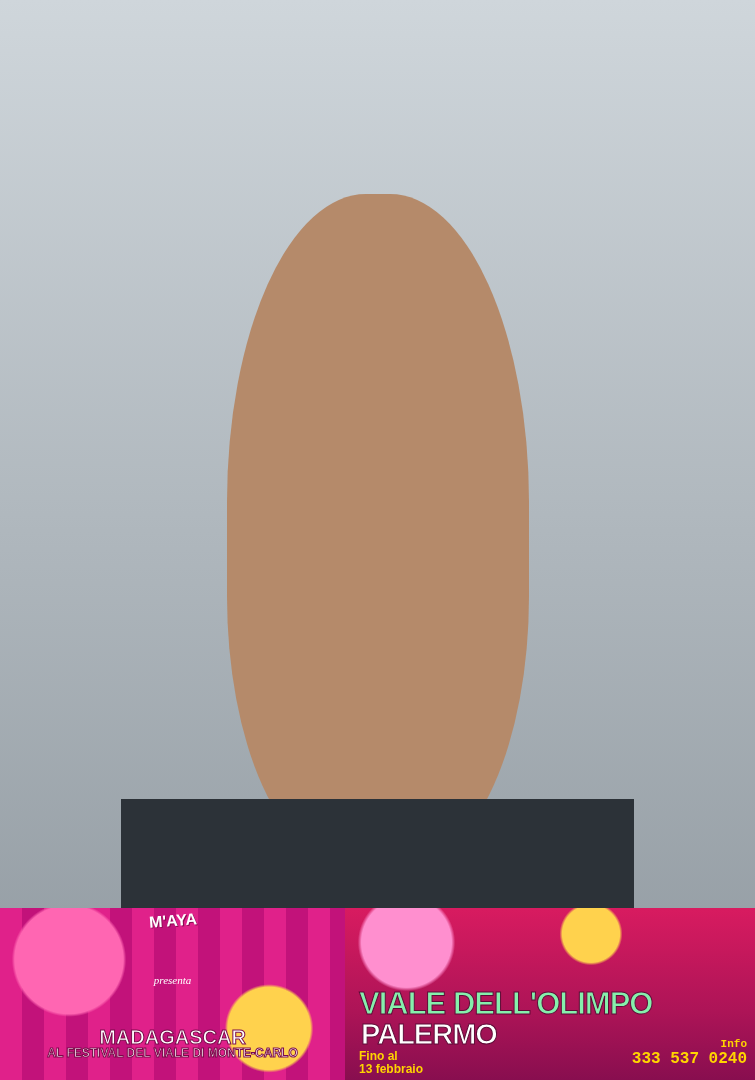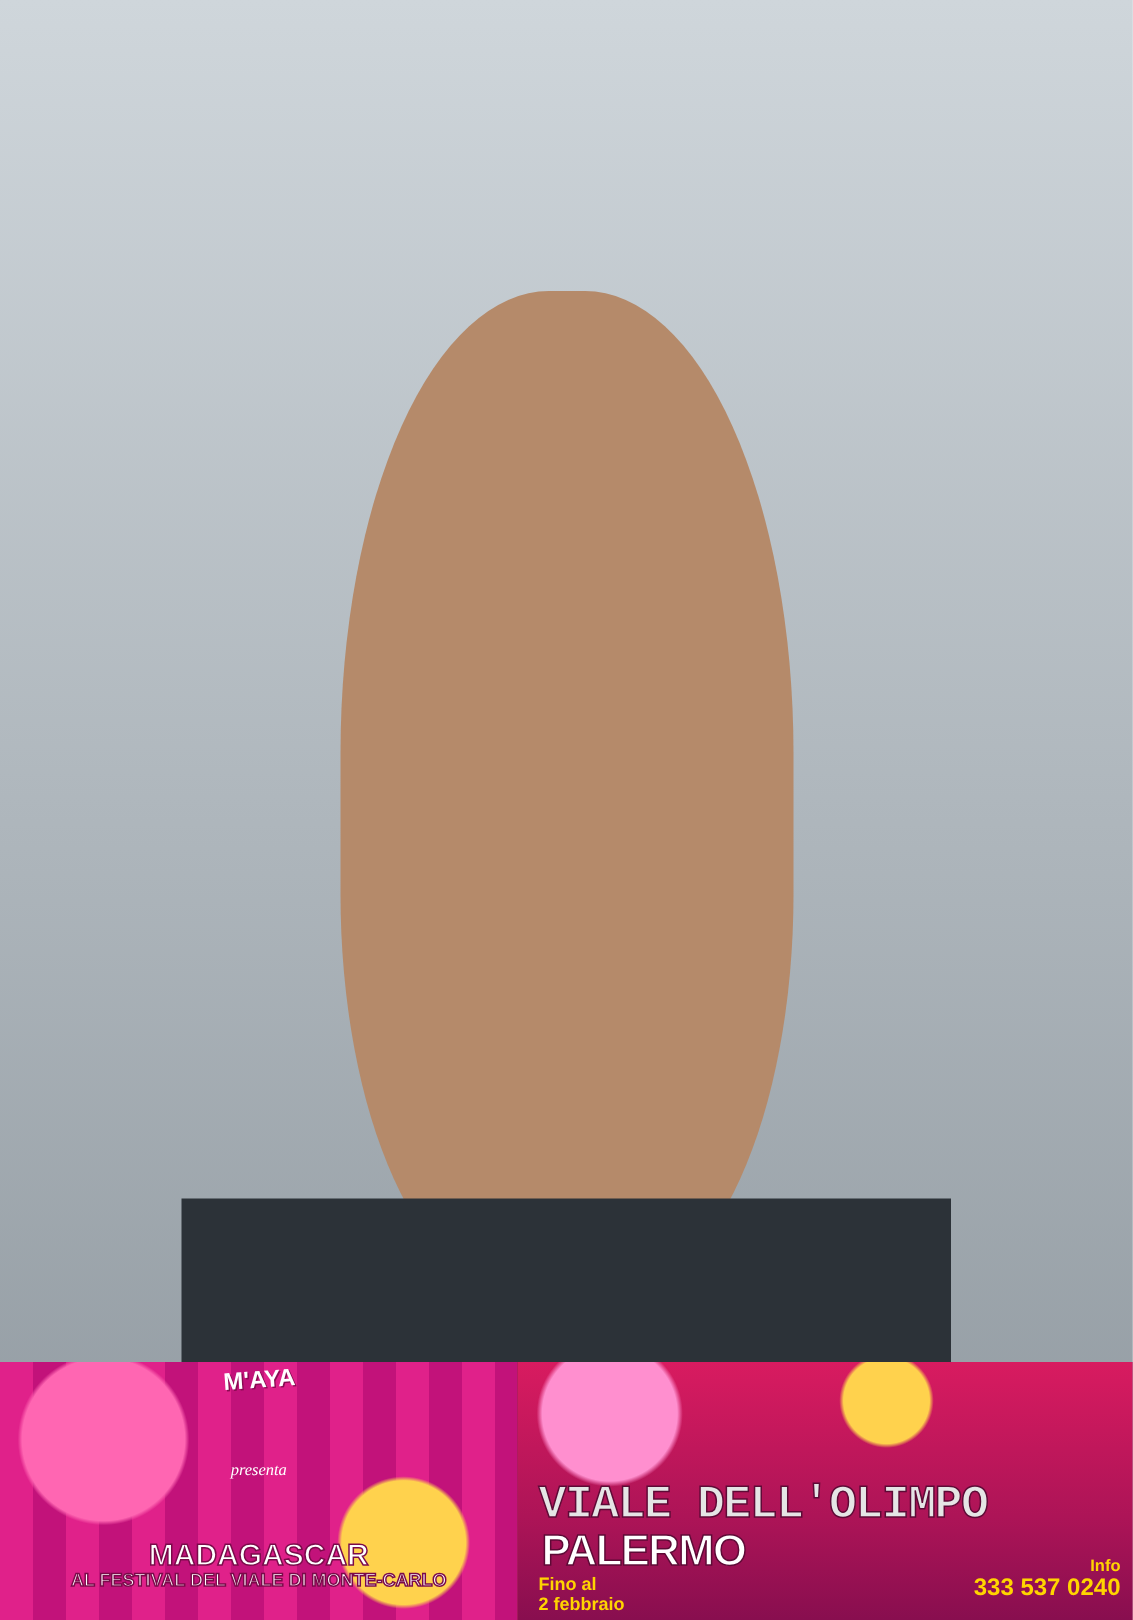--- a/index.html
+++ b/index.html
@@ -133,29 +133,29 @@
     -webkit-text-stroke:1px #7a0a4a;white-space:nowrap;}
   .festival{position:absolute;top:138px;left:50%;transform:translateX(-50%);
     font-family:"Liberation Sans",sans-serif;font-weight:bold;font-size:18px;color:#fff;
     -webkit-text-stroke:1px #7a0a4a;white-space:nowrap;}
   .ad2-bg{position:absolute;inset:0;
     background:
       radial-gradient(circle at 15% 20%, #ff8fcf 0 12%, transparent 13%),
       radial-gradient(circle at 60% 15%, #ffd24d 0 10%, transparent 11%),
       linear-gradient(180deg,#d81b60 0%,#ad1457 60%,#880e4f 100%);}
   .olimpo{position:absolute;left:14px;top:78px;
-    font-family:Liberation Mono, monospace;font-weight:bold;font-size:31px;color:#e5e5e5;
+    font-family:Liberation Sans, sans-serif;font-weight:bold;font-size:31px;color:#86efac;
     -webkit-text-stroke:1px #5d0a36;letter-spacing:-1px;}
   .palermo-ad{position:absolute;left:16px;top:110px;
     font-family:"Liberation Sans",sans-serif;font-weight:bold;font-size:29px;color:#fff;
     -webkit-text-stroke:1px #5d0a36;letter-spacing:-1px;}
   .fino{position:absolute;left:14px;top:142px;font-family:"Liberation Sans",sans-serif;
     font-weight:bold;font-size:12px;color:#ffd400;line-height:1.1;}
   .info{position:absolute;right:8px;top:130px;text-align:right;
-    font-family:Liberation Sans, sans-serif;font-weight:bold;font-size:11px;color:#ffd400;}
+    font-family:Liberation Mono, monospace;font-weight:bold;font-size:11px;color:#ffd400;}
   .infonum{font-size:16px;color:#ffd400;}
 
   
   .ph-sky{position:absolute;inset:0;background:linear-gradient(180deg,#b9c4cb 0%,#7b868e 55%,#4d555b 100%);}
   .ph-crowd{position:absolute;left:0;right:0;bottom:0;height:45%;
     background:repeating-linear-gradient(90deg,#3c4349 0 7px,#555d64 7px 14px);}
   .ph-cross{position:absolute;left:26%;top:12%;width:5px;height:52%;background:#2b2f33;}
   .ph-cross2{position:absolute;left:16%;top:24%;width:28%;height:5px;background:#2b2f33;}
   .vp-sky{position:absolute;inset:0;background:linear-gradient(180deg,#c3ced6 0%,#9aa6ae 40%,#6d767d 100%);}
   .vp-build{position:absolute;left:6%;top:8%;width:34%;height:46%;background:#8d9298;}
@@ -337,21 +337,21 @@
       <div class="maya">M'AYA</div>
       <div class="presenta">presenta</div>
       <div class="vincitori">MADAGASCAR</div>
       <div class="festival" style="font-size:12px">AL FESTIVAL DEL VIALE DI MONTE-CARLO</div>
     </div>
     <div class="ad2">
       <div class="ad2-bg"></div>
       <div class="olimpo">VIALE DELL'OLIMPO</div>
       <div class="palermo-ad">PALERMO</div>
       <div class="fino" style="white-space:pre-line">Fino al
-2 febbraio</div>
+13 febbraio</div>
       <div class="info">
         <div>Info</div>
         <div class="infonum">333 537 0240</div>
       </div>
     </div>
   </div>
 
 </div>
 
 </body></html>

